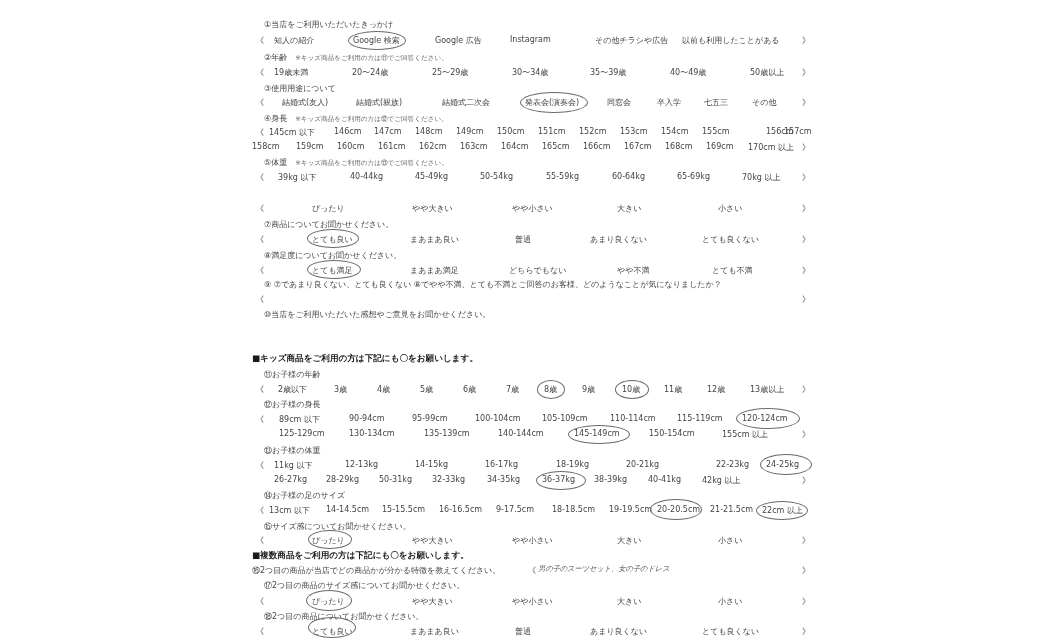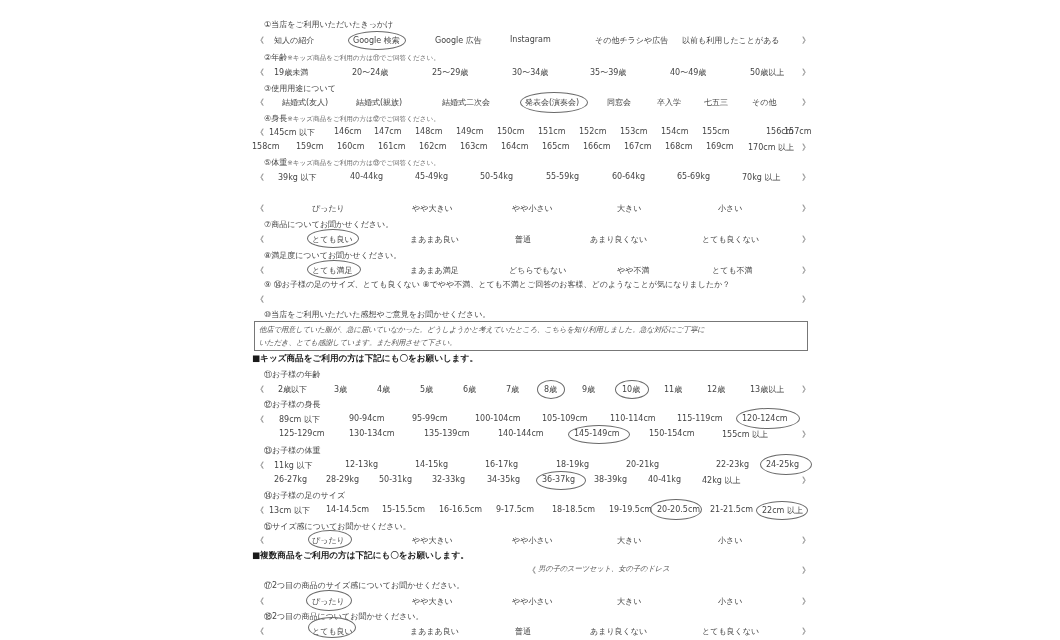--- a/index.html
+++ b/index.html
@@ -2,21 +2,21 @@
 <html><head>
 <meta charset="utf-8">
 <style>
   html, body { margin: 0; padding: 0; background: #ffffff; }
   body { width: 1060px; height: 640px; overflow: hidden; position: relative;
          font-family: "DejaVu Sans", sans-serif; color: #3a3a3a; }
   .page { position: absolute; left: 252px; top: 0; width: 562px; height: 640px; }
   .sec { position: absolute; left: 0; font-size: 8.6px; font-weight: bold; color: #1a1a1a; white-space: nowrap; }
   .sec .note { font-weight: normal; font-size: 6.6px; color: #555; margin-left: 8px; }
   .q { position: absolute; left: 12px; font-size: 8px; color: #444; white-space: nowrap; }
-  .q .note { font-size: 6.6px; color: #666; }
+  .q .note { font-size: 6.6px; color: #666; margin-left: 8px; }
   .row { position: absolute; left: 0; width: 560px; height: 12px; font-size: 8px; color: #444; white-space: nowrap; }
   .row .opt { position: absolute; top: 0; }
   .br-l { position: absolute; left: 4px; top: 0; }
   .br-r { position: absolute; right: 2px; top: 0; }
   .circ { position: absolute; border: 1px solid #6a6a6a; border-radius: 50%; pointer-events: none; }
   .answerbox { position: absolute; left: 2px; top: 321px; width: 552px; height: 28px; border: 1px solid #777; }
   .hand { position: absolute; font-size: 7.4px; color: #555; font-style: italic; white-space: nowrap; letter-spacing: -0.2px; }
 </style>
 </head>
 <body>
@@ -140,32 +140,28 @@
     <span class="br-l">《</span>
     <span class="opt" style="left:60px">とても満足</span>
     <span class="circ" style="left:55px;top:-5px;width:52px;height:17px"></span>
     <span class="opt" style="left:158px">まあまあ満足</span>
     <span class="opt" style="left:257px">どちらでもない</span>
     <span class="opt" style="left:365px">やや不満</span>
     <span class="opt" style="left:460px">とても不満</span>
     <span class="br-r">》</span>
   </div>
 
-  <div class="q" style="top:279px">⑨ ⑭お子様の足のサイズ、とても良くない ⑧でやや不満、とても不満とご回答のお客様、どのようなことが気になりましたか？</div>
+  <div class="q" style="top:279px">⑨ ⑦であまり良くない、とても良くない ⑧でやや不満、とても不満とご回答のお客様、どのようなことが気になりましたか？</div>
   <div class="row" style="top:294px">
     <span class="br-l">《</span>
     <span class="opt" style="left:20px"></span>
     <span class="br-r">》</span>
   </div>
 
   <div class="q" style="top:309px">⑩当店をご利用いただいた感想やご意見をお聞かせください。</div>
-  <div class="answerbox">
-    <span class="hand" style="left:4px;top:3px">他店で用意していた服が、急に届いていなかった。どうしようかと考えていたところ、こちらを知り利用しました。急な対応にご丁寧に</span>
-    <span class="hand" style="left:4px;top:16px">いただき、とても感謝しています。また利用させて下さい。</span>
-  </div>
 
   <div class="sec" style="top:353px">■キッズ商品をご利用の方は下記にも〇をお願いします。</div>
 
   <div class="q" style="top:369px">⑪お子様の年齢</div>
   <div class="row" style="top:384px">
     <span class="br-l">《</span>
     <span class="opt" style="left:26px">2歳以下</span>
     <span class="opt" style="left:82px">3歳</span>
     <span class="opt" style="left:125px">4歳</span>
     <span class="opt" style="left:168px">5歳</span>
@@ -259,20 +255,21 @@
     <span class="opt" style="left:160px">やや大きい</span>
     <span class="opt" style="left:260px">やや小さい</span>
     <span class="opt" style="left:365px">大きい</span>
     <span class="opt" style="left:466px">小さい</span>
     <span class="br-r">》</span>
   </div>
 
   <div class="sec" style="top:550px">■複数商品をご利用の方は下記にも〇をお願いします。</div>
 
   <div class="row" style="top:565px">
+    <span class="opt" style="left:0px">⑯2つ目の商品が当店でどの商品かが分かる特徴を教えてください。</span>
     <span class="opt" style="left:276px">《</span>
     <span class="hand" style="left:286px;top:-1px">男の子のスーツセット、女の子のドレス</span>
     <span class="br-r">》</span>
   </div>
 
   <div class="q" style="top:580px">⑰2つ目の商品のサイズ感についてお聞かせください。</div>
   <div class="row" style="top:596px">
     <span class="br-l">《</span>
     <span class="opt" style="left:60px">ぴったり</span>
     <span class="circ" style="left:54px;top:-6px;width:44px;height:19px"></span>

